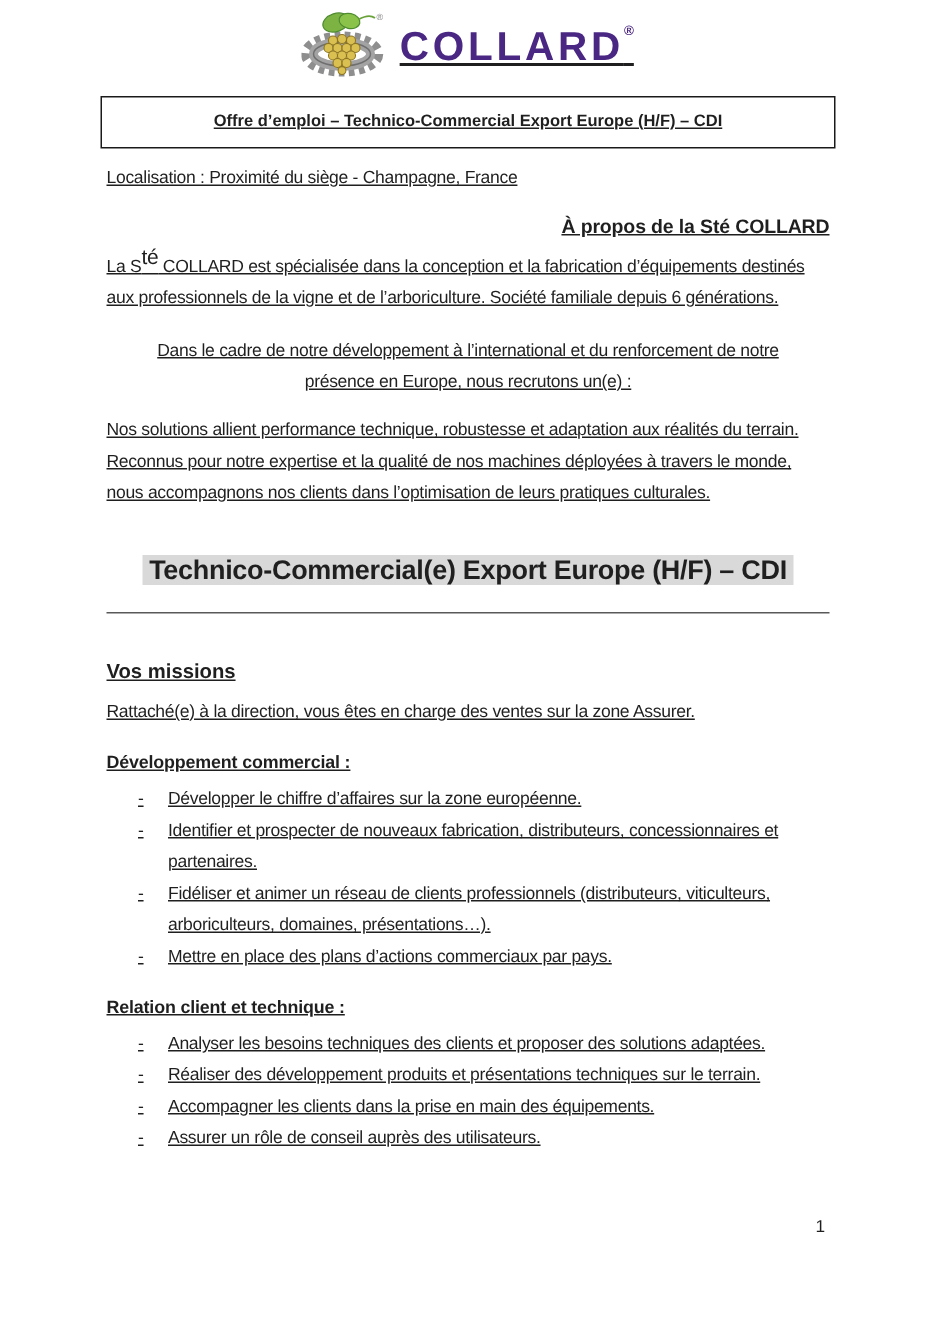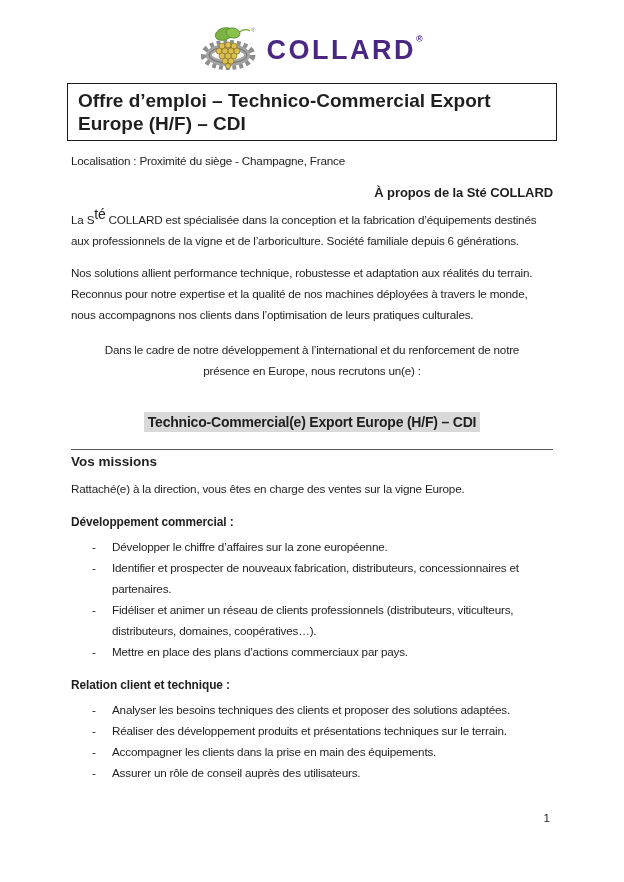--- a/index.html
+++ b/index.html
@@ -4,57 +4,57 @@
 <style>
   html,body { margin:0; padding:0; }
   body {
     width:624px; height:882px;
     background:#ffffff;
     font-family:"Liberation Sans", sans-serif;
     color:#1f1f1f;
     position:relative;
     overflow:hidden;
   }
-  .page { padding:24px 71px 0 71px; }
+  .page { padding:5px 71px 0 71px;text-decoration:underline; }
 
   
   .logo-row { display:flex; justify-content:center; align-items:center; gap:7px; height:48px; }
   .brand-name {
     font-size:27px; font-weight:700; letter-spacing:2.5px;
     color:#4a2783; line-height:1; white-space:nowrap;
     position:relative; top:2px;
   }
   .brand-reg { font-size:9px; vertical-align:top; position:relative; top:-2px; letter-spacing:0; }
 
   
   .title-box {
     margin:11px -4px 0 -4px;
     border:1.5px solid #1a1a1a;
-    text-align:left; font-weight:700;
-    font-size:19px; line-height:23px;
+    text-align:center; font-weight:700;
+    font-size:11px; line-height:23px;
     padding:5px 10px;
   }
 
   .meta { margin-top:9px; font-size:11.7px; line-height:21px; letter-spacing:-0.2px; }
 
   .h-about { font-size:13px; font-weight:700; margin:14px 0 0 0; letter-spacing:-0.1px;text-align:right; }
   p.body { font-size:11.7px; line-height:21px; letter-spacing:-0.2px; margin:9px 0 0 0; }
   p.centered { text-align:center; margin-top:14px; padding:0 12px; }
   sup.ste { font-size:14px; vertical-align:super; line-height:0; }
 
   .job-line { text-align:center; margin-top:31px; }
   .job-highlight {
     display:inline-block; background:#d9d9d9;
-    font-weight:700; font-size:14px; letter-spacing:-0.2px;
+    font-weight:700; font-size:18px; letter-spacing:-0.2px;
     padding:2px 4px; line-height:16px;
   }
 
   .rule { border:none; border-top:1.5px solid #595959; margin:17px 0 0 0; }
 
-  .h-missions { font-size:13.5px; font-weight:700; margin:4px 0 0 0; }
+  .h-missions { font-size:13.5px; font-weight:700; margin:31px 0 0 0; }
   .h-sub { font-size:11.9px; font-weight:700; margin:16px 0 0 0; letter-spacing:-0.1px; }
 
   ul.dash { list-style:none; margin:7px 0 0 0; padding:0; font-size:11.7px; line-height:21px; letter-spacing:-0.2px; }
   ul.dash li { display:flex; }
   ul.dash .marker { flex:0 0 20px; margin-left:21px; }
   ul.dash .li-text { flex:1; }
 
   .page-number { position:absolute; top:812px; right:74px; font-size:11.5px; color:#1f1f1f; }
 </style>
 </head>
@@ -101,47 +101,47 @@
 
   <div class="meta">
     <div>Localisation : Proximité du siège - Champagne, France</div>
   </div>
 
   <div class="h-about">À propos de la Sté COLLARD</div>
 
   <p class="body"><span>La S</span><sup class="ste">té</sup><span> COLLARD est spécialisée dans la conception et la fabrication d’équipements destinés aux professionnels de la vigne et de l’arboriculture. Société familiale depuis 6 générations.</span></p>
 
 
+  <p class="body centered">Dans le cadre de notre développement à l’international et du renforcement de notre présence en Europe, nous recrutons un(e) :</p>
+
   <p class="body" style="margin-top:11px;">Nos solutions allient performance technique, robustesse et adaptation aux réalités du terrain. Reconnus pour notre expertise et la qualité de nos machines déployées à travers le monde, nous accompagnons nos clients dans l’optimisation de leurs pratiques culturales.</p>
-
-  <p class="body centered">Dans le cadre de notre développement à l’international et du renforcement de notre présence en Europe, nous recrutons un(e) :</p>
 
   <div class="job-line">
     <span class="job-highlight">Technico-Commercial(e) Export Europe (H/F) – CDI</span>
   </div>
 
   <hr class="rule">
 
   <div class="h-missions">Vos missions</div>
 
-  <p class="body">Rattaché(e) à la direction, vous êtes en charge des ventes sur la vigne Europe.</p>
+  <p class="body">Rattaché(e) à la direction, vous êtes en charge des ventes sur la zone Assurer.</p>
 
   <div class="h-sub">Développement commercial :</div>
   <ul class="dash">
     <li>
         <span class="marker">-</span>
         <span class="li-text">Développer le chiffre d’affaires sur la zone européenne.</span>
       </li>
     <li>
         <span class="marker">-</span>
         <span class="li-text">Identifier et prospecter de nouveaux fabrication, distributeurs, concessionnaires et partenaires.</span>
       </li>
     <li>
         <span class="marker">-</span>
-        <span class="li-text">Fidéliser et animer un réseau de clients professionnels (distributeurs, viticulteurs, distributeurs, domaines, coopératives…).</span>
+        <span class="li-text">Fidéliser et animer un réseau de clients professionnels (distributeurs, viticulteurs, arboriculteurs, domaines, présentations…).</span>
       </li>
     <li>
         <span class="marker">-</span>
         <span class="li-text">Mettre en place des plans d’actions commerciaux par pays.</span>
       </li>
   </ul>
 
   <div class="h-sub">Relation client et technique :</div>
   <ul class="dash">
     <li>

